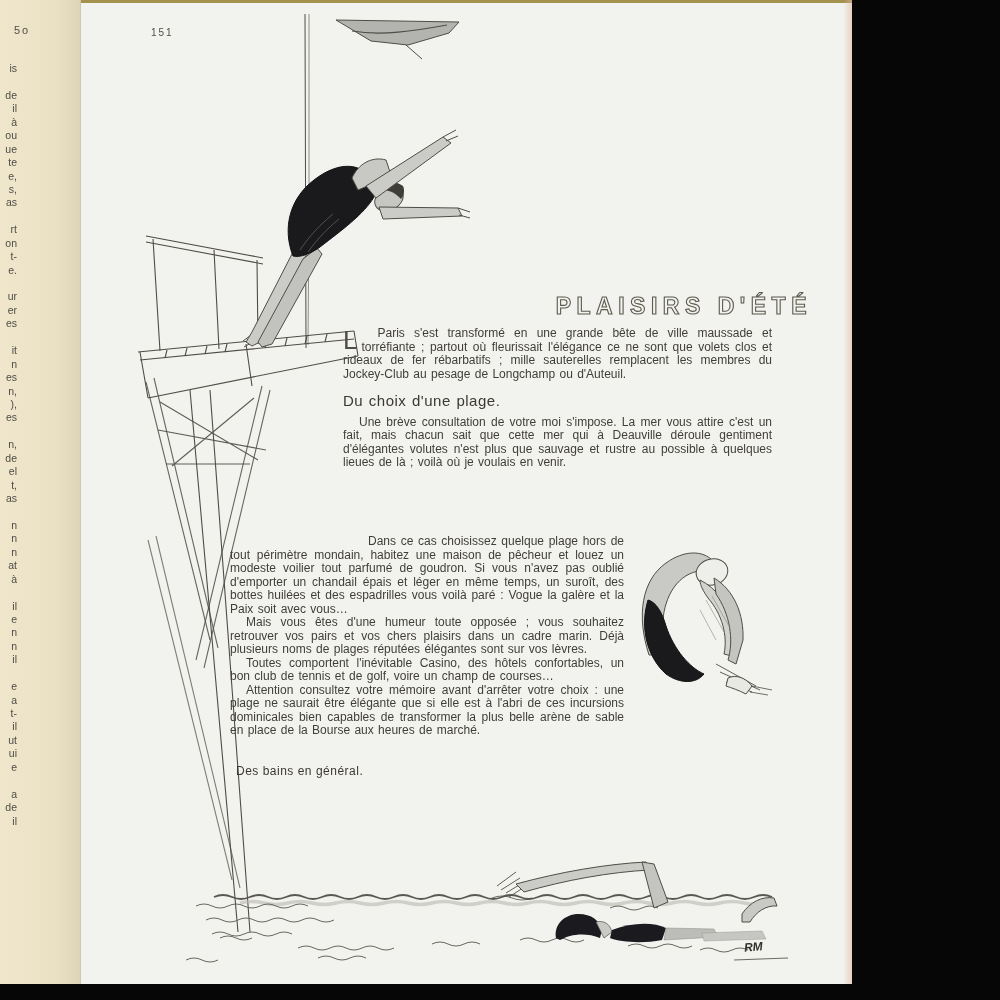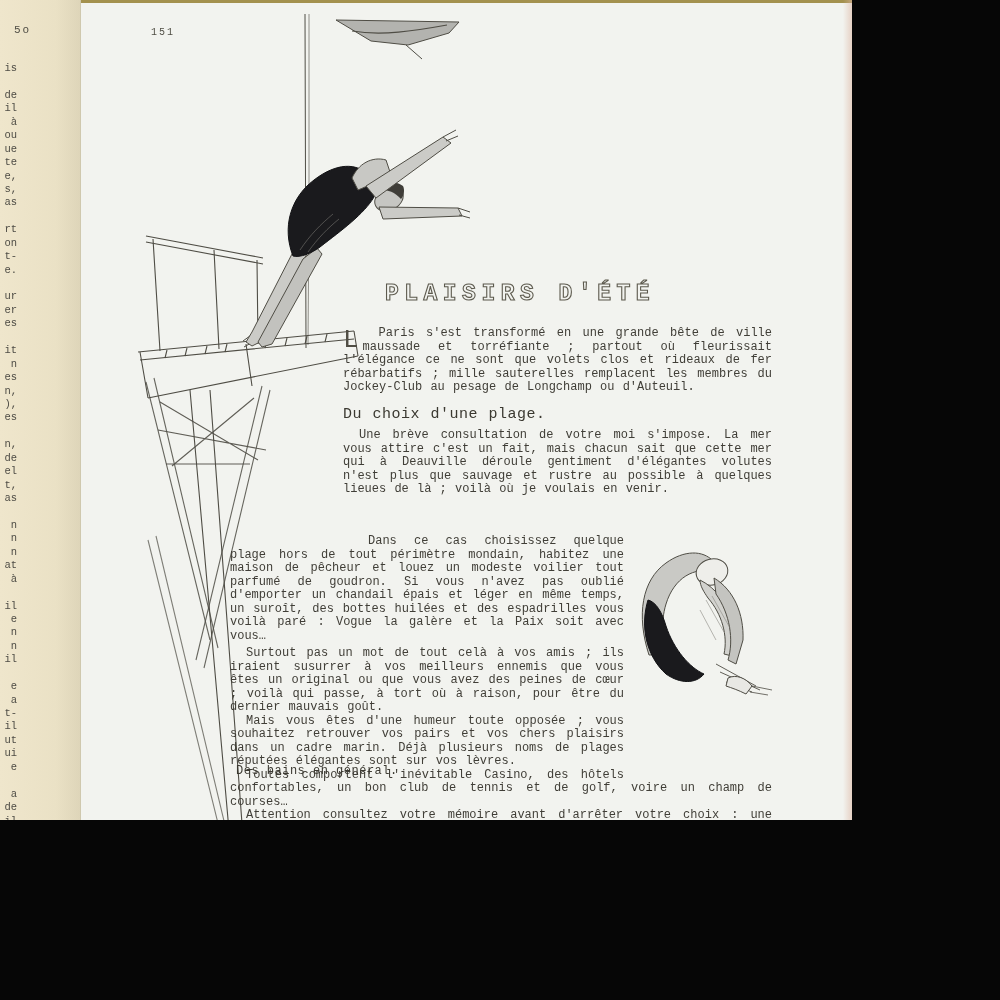--- a/index.html
+++ b/index.html
@@ -1,33 +1,33 @@
 <!DOCTYPE html>
 <html><head>
 <meta charset="utf-8">
 <style>
   html,body{margin:0;padding:0;background:#060606;}
-  .stage{position:relative;width:1000px;height:820px;background:#060606;overflow:hidden;
-         font-family:Liberation Mono, monospace;}
+  .stage{position:relative;width:1000px;height:984px;background:#060606;overflow:hidden;
+         font-family:Liberation Sans, sans-serif;}
   .book-page{position:absolute;left:0;top:0;width:852px;height:1000px;background:#f2f3ef;}
   .top-edge{position:absolute;left:0;top:0;width:852px;height:3px;background:#a3914e;}
   .bottom-edge{position:absolute;left:0;top:988px;width:852px;height:12px;
                background:linear-gradient(180deg,#3b3260,#1c1733);}
   .right-edge{position:absolute;left:843px;top:0;width:9px;height:1000px;
               background:linear-gradient(90deg,rgba(235,200,180,0),rgba(220,180,160,.55));}
   .prev-strip{position:absolute;left:0;top:0;width:80px;height:1000px;
               background:linear-gradient(90deg,#efe6cc,#eae1c5 70%,#ded5b9);
               border-right:1px solid #cfc8ae;}
   .prev-pagenum{position:absolute;left:14px;top:24px;font-size:11px;letter-spacing:2px;color:#514f46;}
   .edge-frags{position:absolute;left:0;top:62px;width:17px;text-align:right;
               font-size:10.5px;color:#4e4c45;}
   .frag{height:13.45px;line-height:13.45px;}
   .pagenum{position:absolute;left:151px;top:27px;font-size:10px;letter-spacing:2px;color:#504e45;}
   .art{position:absolute;left:0;top:0;pointer-events:none;}
-  .title{position:absolute;left:240px;top:281px;width:560px;margin:0;text-align:center;
+  .title{position:absolute;left:240px;top:281px;width:560px;margin:12px;text-align:right;
          font-size:23px;font-weight:bold;letter-spacing:5.5px;
          color:rgba(242,243,239,.82);-webkit-text-stroke:1.1px #5d5a4e;}
   .tb{position:absolute;left:230px;width:542px;text-align:justify;font-size:12px;
       line-height:13.5px;color:#403e37;word-spacing:1px;}
   .tb p{margin:0;}
   .upper{top:327px;}
   .float-l{float:left;width:113px;height:212px;}
   .wrapblock{top:535px;}
   .float-r{float:right;width:148px;height:236px;}
   h2.in{font-size:15px;font-weight:normal;color:#3b3931;margin:13px 0 8px 6px;letter-spacing:.5px;}
@@ -215,21 +215,20 @@
       <div class="float-l"></div>
       <p><span class="dropcap">L</span></p>
       <p class="ind">Paris s'est transformé en une grande bête de ville maussade et torréfiante ; partout où fleurissait l'élégance ce ne sont que volets clos et rideaux de fer rébarbatifs ; mille sauterelles remplacent les membres du Jockey-Club au pesage de Longchamp ou d'Auteuil.</p>
       <h2 class="in">Du choix d'une plage.</h2>
       <p class="ind">Une brève consultation de votre moi s'impose. La mer vous attire c'est un fait, mais chacun sait que cette mer qui à Deauville déroule gentiment d'élégantes volutes n'est plus que sauvage et rustre au possible à quelques lieues de là ; voilà où je voulais en venir.</p>
     </div>
 
     <div class="tb wrapblock">
       <div class="float-r"></div>
       <p class="bigind">Dans ce cas choisissez quelque plage hors de tout périmètre mondain, habitez une maison de pêcheur et louez un modeste voilier tout parfumé de goudron. Si vous n'avez pas oublié d'emporter un chandail épais et léger en même temps, un suroît, des bottes huilées et des espadrilles vous voilà paré : Vogue la galère et la Paix soit avec vous…</p>
-      <p class="ind sp">Surtout pas un mot de tout celà à vos amis ; ils iraient susurrer à vos meilleurs ennemis que vous êtes un original ou que vous avez des peines de cœur ; voilà qui passe, à tort où à raison, pour être du dernier mauvais goût.</p>
       <p class="ind">Mais vous êtes d'une humeur toute opposée ; vous souhaitez retrouver vos pairs et vos chers plaisirs dans un cadre marin. Déjà plusieurs noms de plages réputées élégantes sont sur vos lèvres.</p>
       <p class="ind">Toutes comportent l'inévitable Casino, des hôtels confortables, un bon club de tennis et de golf, voire un champ de courses…</p>
       <p class="ind">Attention consultez votre mémoire avant d'arrêter votre choix : une plage ne saurait être élégante que si elle est à l'abri de ces incursions dominicales bien capables de transformer la plus belle arène de sable en place de la Bourse aux heures de marché.</p>
     </div>
 
     <h2 class="h2b">Des bains en général.</h2>
 
     <div class="tb lower">
     </div>
 

